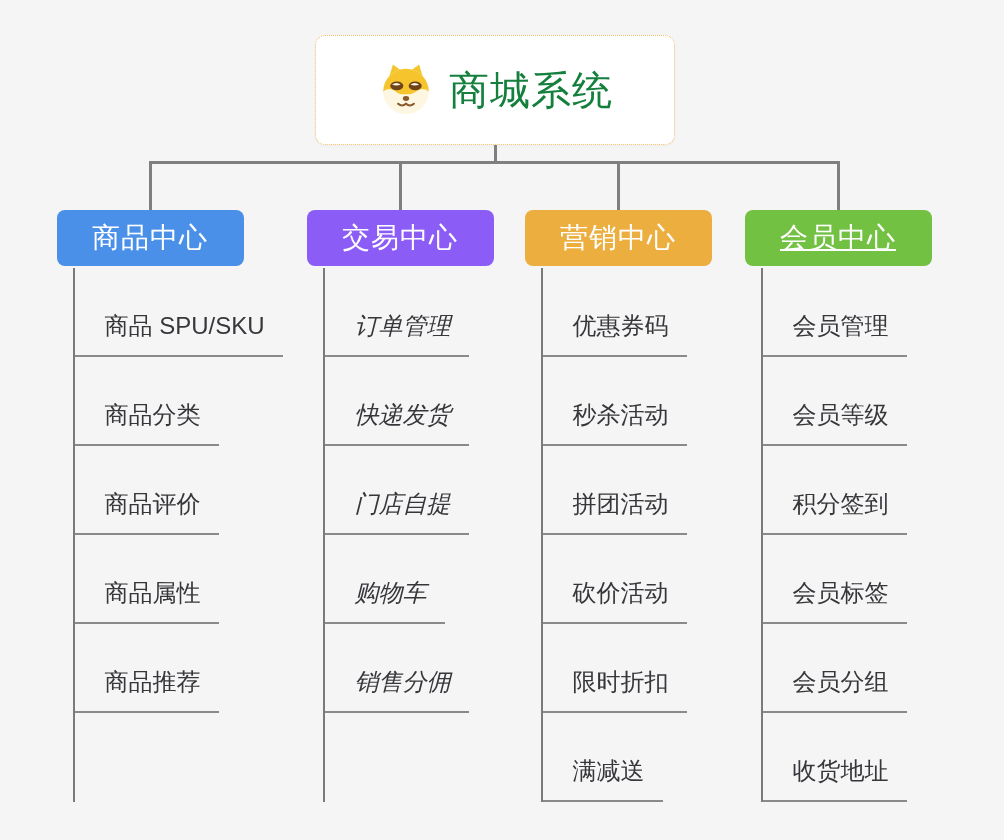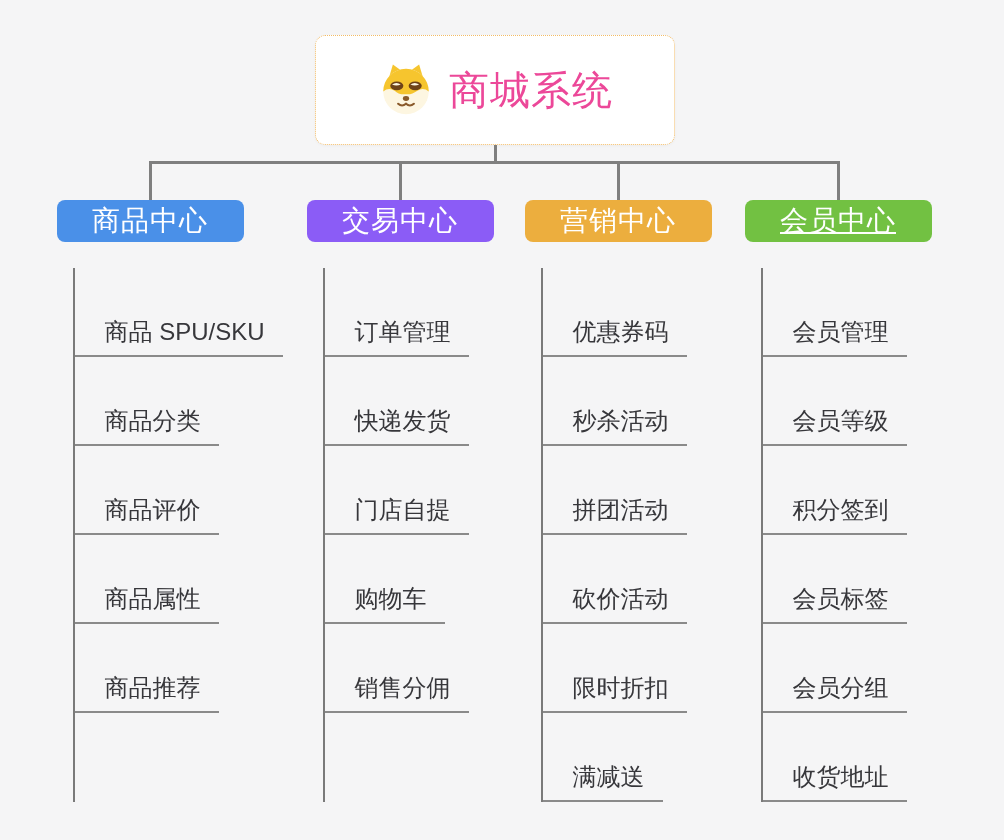--- a/index.html
+++ b/index.html
@@ -10,40 +10,40 @@
   }
   
   .root-node{
     position:absolute;left:315px;top:35px;width:360px;height:110px;
     background:#ffffff;border:1px dotted #f3bc66;border-radius:10px;
     box-shadow:0 1px 3px rgba(0,0,0,0.04);
     display:flex;align-items:center;justify-content:center;gap:14px;
     box-sizing:border-box;
   }
   .root-title{
-    font-size:40px;color:#ec4899;letter-spacing:1px;white-space:nowrap;
+    font-size:40px;color:#15803d;letter-spacing:1px;white-space:nowrap;
   }
   .dog-icon{flex:0 0 auto;}
   
   .line{position:absolute;background:#7f7f7f;}
   
   .branch-box{
-    position:absolute;top:200px;height:42px;border-radius:8px;
+    position:absolute;top:210px;height:56px;border-radius:8px;
     display:flex;align-items:center;justify-content:center;
     color:#ffffff;font-size:28px;letter-spacing:1px;white-space:nowrap;
     box-sizing:border-box;
   }
   
   .child-col{position:absolute;top:268px;}
   .spine{position:absolute;left:0;top:0;width:2px;background:#7a7a7a;}
   .child-row{height:89px;display:flex;align-items:flex-end;}
   .child-label{
     display:inline-block;white-space:nowrap;
     font-size:24px;color:#37373b;
-    padding:0 18px 7px 32px;
+    padding:0 18px 13px 32px;
     border-bottom:2px solid #8a8a8a;
   }
 </style>
 </head>
 <body>
 
 <div class="root-node">
   <span class="dog-icon">
     <svg width="58" height="56" viewBox="0 0 64 64" aria-hidden="true">
 
@@ -89,21 +89,21 @@
         <span class="child-label">商品属性</span>
       </div>
       <div class="child-row">
         <span class="child-label">商品推荐</span>
       </div>
     </div>
     <div class="line" style="left: 398.5px; top: 161px; width: 3px; height: 49px; background: rgb(127, 127, 127);"></div>
     <div class="branch-box" style="left: 306.5px; width: 187px; background: #8b5cf6;">
       <span>交易中心</span>
     </div>
-    <div class="child-col" style="left: 322.5px;">
+    <div class="child-col" style="left: 322.5px; font-style: italic;">
       <div class="spine" style="height: 534px;"></div>
       <div class="child-row">
         <span class="child-label">订单管理</span>
       </div>
       <div class="child-row">
         <span class="child-label">快递发货</span>
       </div>
       <div class="child-row">
         <span class="child-label">门店自提</span>
       </div>

